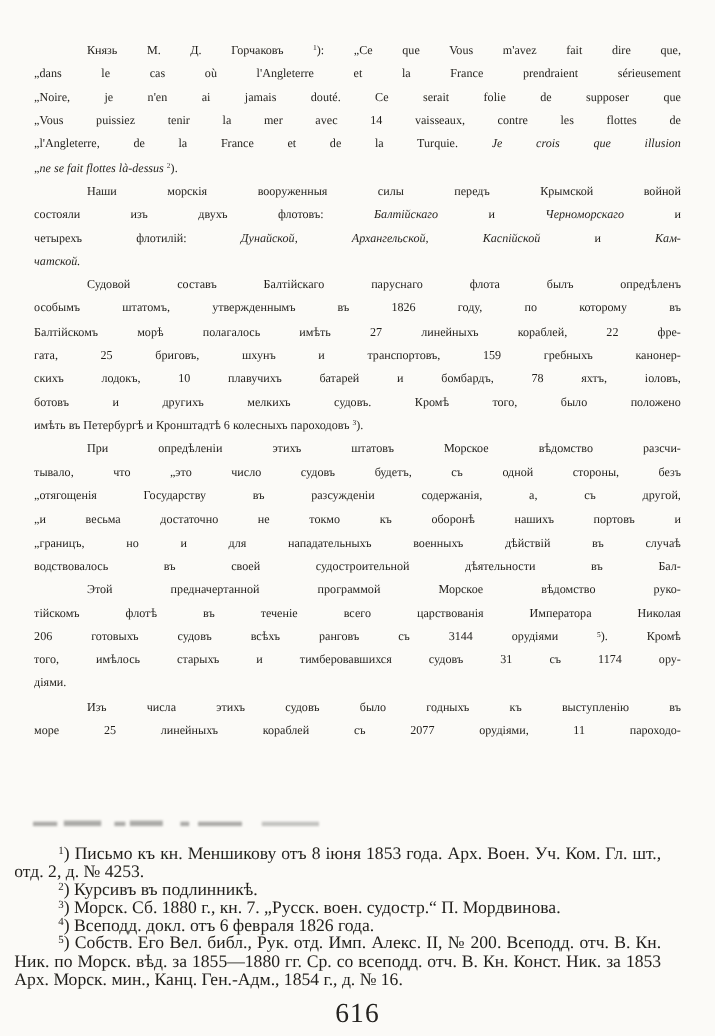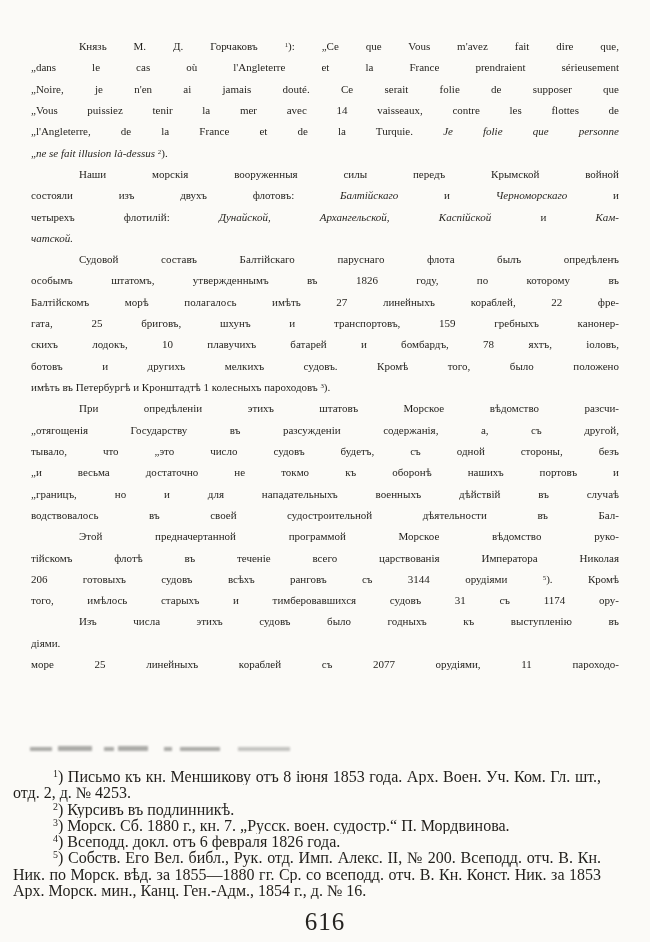--- a/index.html
+++ b/index.html
@@ -46,45 +46,45 @@
 </head>
 <body>
 
 <div class="page">
 
   <div class="textblock">
       <div class="tline indent"><span>Князь М. Д. Горчаковъ </span><span class="sup">1</span><span>): „Ce que Vous m'avez fait dire que,</span></div>
       <div class="tline"><span>„dans le cas où l'Angleterre et la France prendraient sérieusement</span></div>
       <div class="tline"><span>„Noire, je n'en ai jamais douté. Ce serait folie de supposer que</span></div>
       <div class="tline"><span>„Vous puissiez tenir la mer avec 14 vaisseaux, contre les flottes de</span></div>
-      <div class="tline"><span>„l'Angleterre, de la France et de la Turquie. </span><span class="it">Je folie que personne</span></div>
-      <div class="tline endline"><span>„</span><span class="it">ne se fait illusion là-dessus </span><span class="sup">2</span><span>).</span></div>
+      <div class="tline"><span>„l'Angleterre, de la France et de la Turquie. </span><span class="it">Je crois que illusion</span></div>
+      <div class="tline endline"><span>„</span><span class="it">ne se fait flottes là-dessus </span><span class="sup">2</span><span>).</span></div>
       <div class="tline indent"><span>Наши морскія вооруженныя силы передъ Крымской войной</span></div>
       <div class="tline"><span>состояли изъ двухъ флотовъ: </span><span class="it">Балтійскаго</span><span> и </span><span class="it">Черноморскаго</span><span> и</span></div>
       <div class="tline"><span>четырехъ флотилій: </span><span class="it">Дунайской, Архангельской, Каспійской</span><span> и </span><span class="it">Кам-</span></div>
       <div class="tline endline"><span class="it">чатской.</span></div>
       <div class="tline indent"><span>Судовой составъ Балтійскаго паруснаго флота былъ опредѣленъ</span></div>
       <div class="tline"><span>особымъ штатомъ, утвержденнымъ въ 1826 году, по которому въ</span></div>
       <div class="tline"><span>Балтійскомъ морѣ полагалось имѣть 27 линейныхъ кораблей, 22 фре-</span></div>
       <div class="tline"><span>гата, 25 бриговъ, шхунъ и транспортовъ, 159 гребныхъ канонер-</span></div>
       <div class="tline"><span>скихъ лодокъ, 10 плавучихъ батарей и бомбардъ, 78 яхтъ, іоловъ,</span></div>
       <div class="tline"><span>ботовъ и другихъ мелкихъ судовъ. Кромѣ того, было положено</span></div>
-      <div class="tline endline"><span>имѣть въ Петербургѣ и Кронштадтѣ 1 колесныхъ пароходовъ </span><span class="sup">3</span><span>).</span></div>
+      <div class="tline endline"><span>имѣть въ Петербургѣ и Кронштадтѣ 6 колесныхъ пароходовъ </span><span class="sup">3</span><span>).</span></div>
       <div class="tline indent"><span>При опредѣленіи этихъ штатовъ Морское вѣдомство разсчи-</span></div>
+      <div class="tline"><span>тывало, что „это число судовъ будетъ, съ одной стороны, безъ</span></div>
       <div class="tline"><span>„отягощенія Государству въ разсужденіи содержанія, а, съ другой,</span></div>
-      <div class="tline"><span>тывало, что „это число судовъ будетъ, съ одной стороны, безъ</span></div>
       <div class="tline"><span>„и весьма достаточно не токмо къ оборонѣ нашихъ портовъ и</span></div>
       <div class="tline"><span>„границъ, но и для нападательныхъ военныхъ дѣйствій въ случаѣ</span></div>
       <div class="tline"><span>водствовалось въ своей судостроительной дѣятельности въ Бал-</span></div>
       <div class="tline indent"><span>Этой предначертанной программой Морское вѣдомство руко-</span></div>
       <div class="tline"><span>тійскомъ флотѣ въ теченіе всего царствованія Императора Николая</span></div>
       <div class="tline"><span>206 готовыхъ судовъ всѣхъ ранговъ съ 3144 орудіями </span><span class="sup">5</span><span>). Кромѣ</span></div>
       <div class="tline"><span>того, имѣлось старыхъ и тимберовавшихся судовъ 31 съ 1174 ору-</span></div>
+      <div class="tline endline"><span>діями.</span></div>
       <div class="tline indent"><span>Изъ числа этихъ судовъ было годныхъ къ выступленію въ</span></div>
-      <div class="tline endline"><span>діями.</span></div>
       <div class="tline"><span>море 25 линейныхъ кораблей съ 2077 орудіями, 11 пароходо-</span></div>
     </div>
 
   <div class="smudge">
     <span class="b1"></span>
     <span class="b2"></span>
     <span class="b3"></span>
     <span class="b4"></span>
     <span class="b5"></span>
     <span class="b6"></span>

